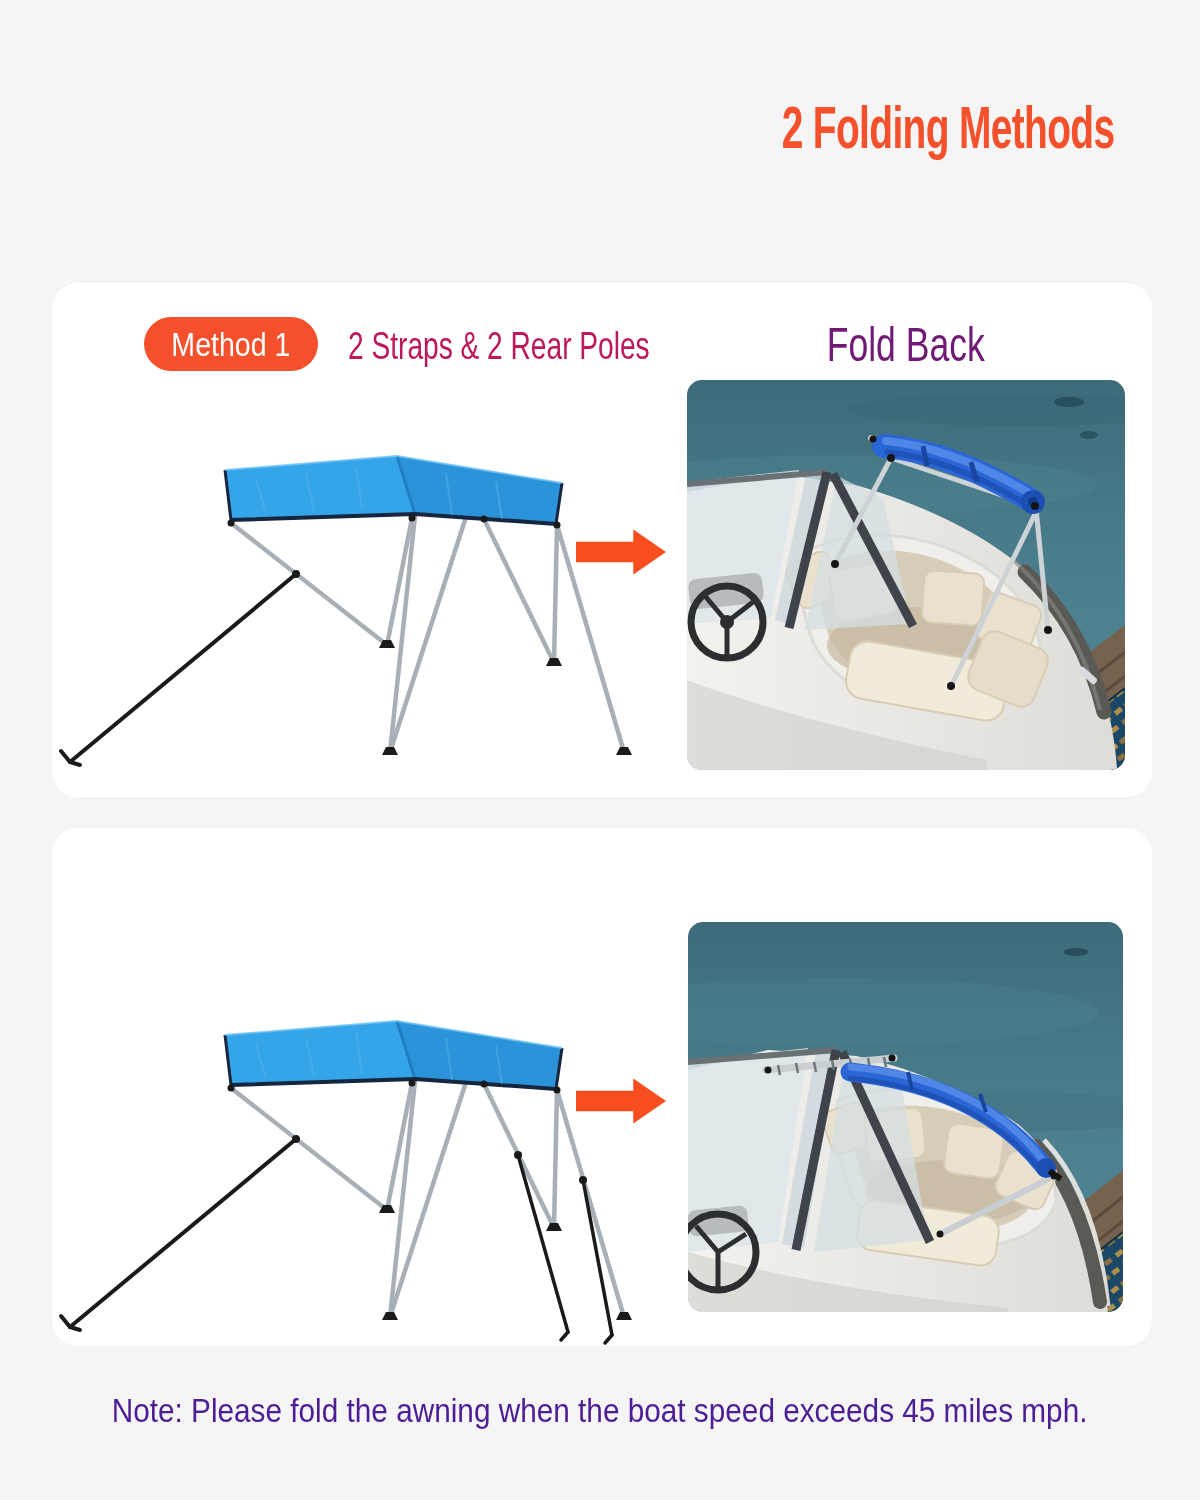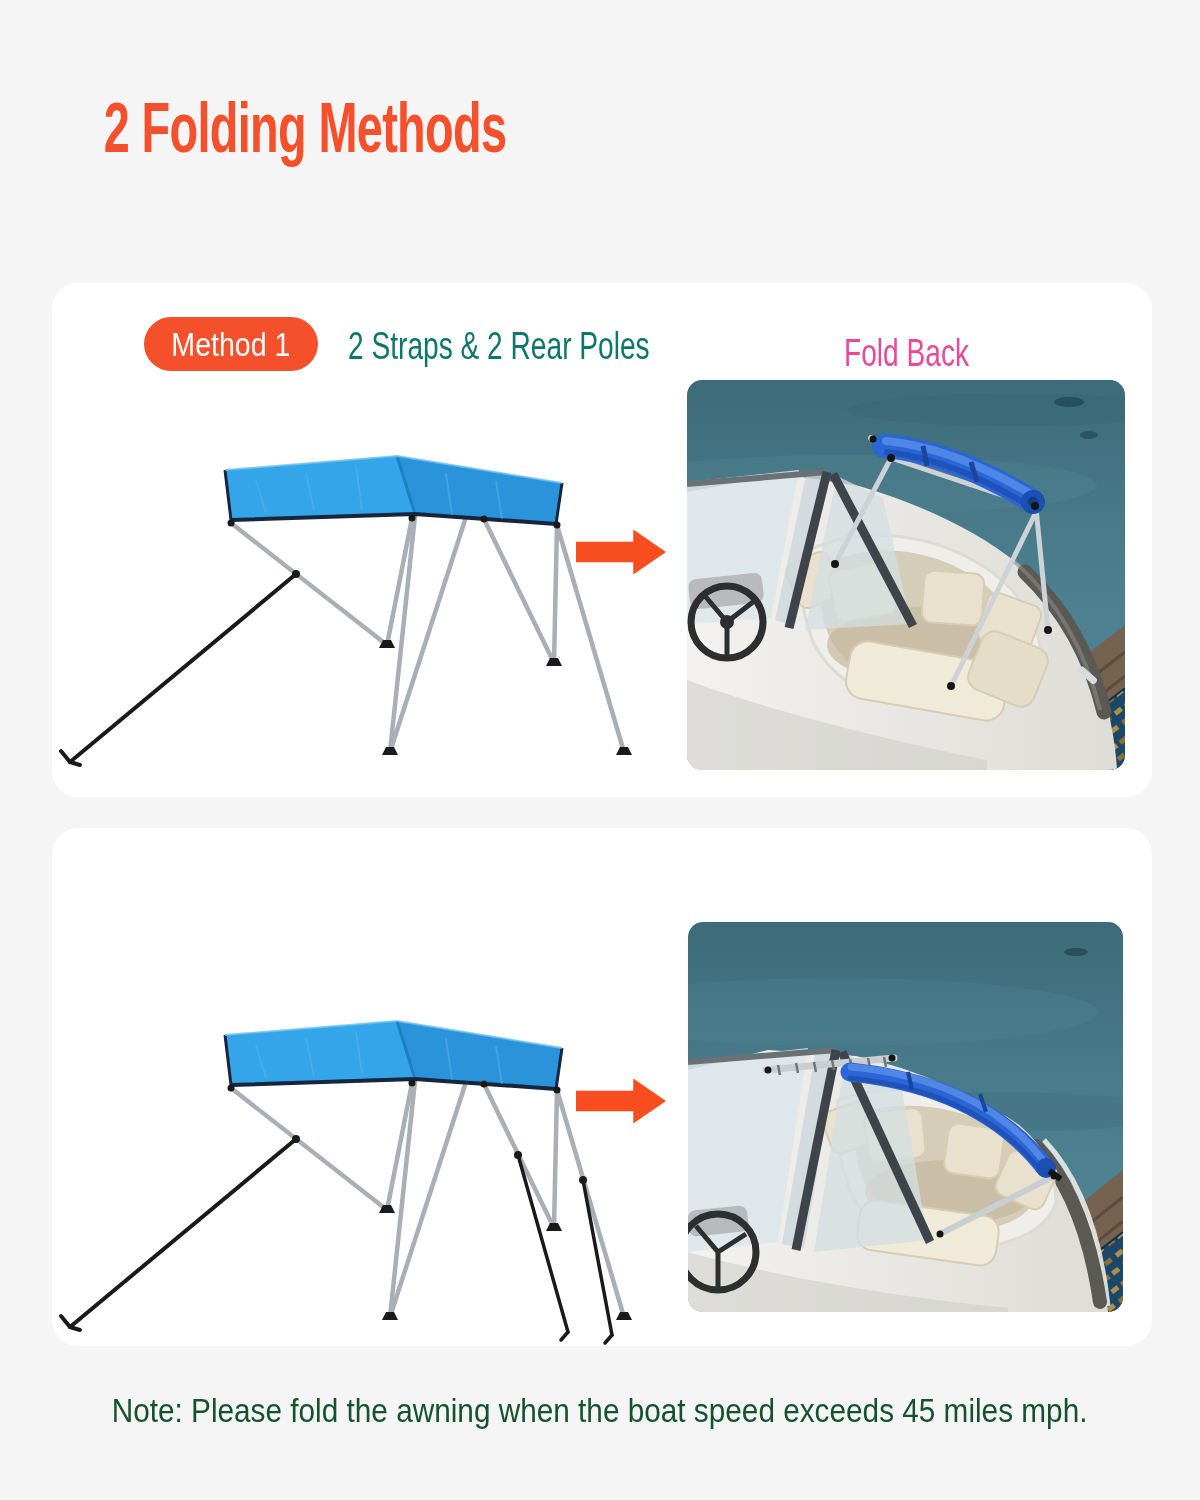--- a/index.html
+++ b/index.html
@@ -6,59 +6,59 @@
   body{
     width:1200px;height:1500px;
     background:var(--bg,#f5f5f6);
     font-family:"Liberation Sans",sans-serif;
     position:relative;overflow:hidden;
     color:var(--text,#1b1b1d);
   }
   .page{position:absolute;inset:0;}
   .title{
     position:absolute;top:84px;left:0;width:1200px;
-    text-align:left;font-size:71px;line-height:88px;font-weight:700;
+    text-align:right;font-size:59px;line-height:88px;font-weight:700;
     color:var(--accent,#f4502b);letter-spacing:-1px;margin:0;
   }
   .title .sq{display:inline-block;transform:scaleX(.66);transform-origin:center;white-space:nowrap;}
   .card{
     position:absolute;left:52px;width:1100px;height:514px;
     background:var(--card,#ffffff);border-radius:26px;
   }
   .card.c1{top:283px;}
   .card.c2{top:828px;height:518px;}
   .pill{
     position:absolute;left:92px;top:34px;width:174px;height:54px;
     background:var(--accent,#f4502b);border-radius:29px;
     display:flex;align-items:center;justify-content:center;
     color:#ffffff;font-size:34px;
   }
   .pill .sq{display:inline-block;transform:scaleX(.84);transform-origin:center;white-space:nowrap;}
   .desc{
     position:absolute;left:296px;top:34px;height:58px;
-    display:flex;align-items:center;font-size:38px;color:#0f766e;
+    display:flex;align-items:center;font-size:38px;color:#be185d;
   }
   .desc .sq{display:inline-block;transform:scaleX(.74);transform-origin:left center;white-space:nowrap;}
   .result{
     position:absolute;left:635px;top:34px;width:438px;height:58px;
-    display:flex;align-items:flex-end;justify-content:center;font-size:38px;color:#ec4899;
+    display:flex;align-items:flex-start;justify-content:center;font-size:48px;color:#701a75;
   }
   .result .sq{display:inline-block;transform:scaleX(.74);transform-origin:center;white-space:nowrap;}
   .illus{position:absolute;left:4px;top:162px;width:590px;height:340px;}
   .c2 .illus{top:182px;}
   .arrow{position:absolute;left:524px;top:246px;width:90px;height:46px;}
   .c2 .arrow{top:250px;}
   .photo{
     position:absolute;left:635px;top:97px;width:438px;height:390px;
     border-radius:15px;overflow:hidden;display:block;
   }
   .c2 .photo{left:636px;top:94px;width:435px;}
   .note{
     position:absolute;top:1388px;left:0;width:1200px;margin:0;
-    text-align:center;font-size:34px;line-height:44px;color:#14532d;
+    text-align:center;font-size:34px;line-height:44px;color:#4c1d95;
   }
   .note .sq{display:inline-block;transform:scaleX(.875);transform-origin:center;white-space:nowrap;}
 </style>
 </head>
 <body>
 
 <div class="page">
 
   <h1 class="title"><span class="sq">2 Folding Methods</span></h1>
 

